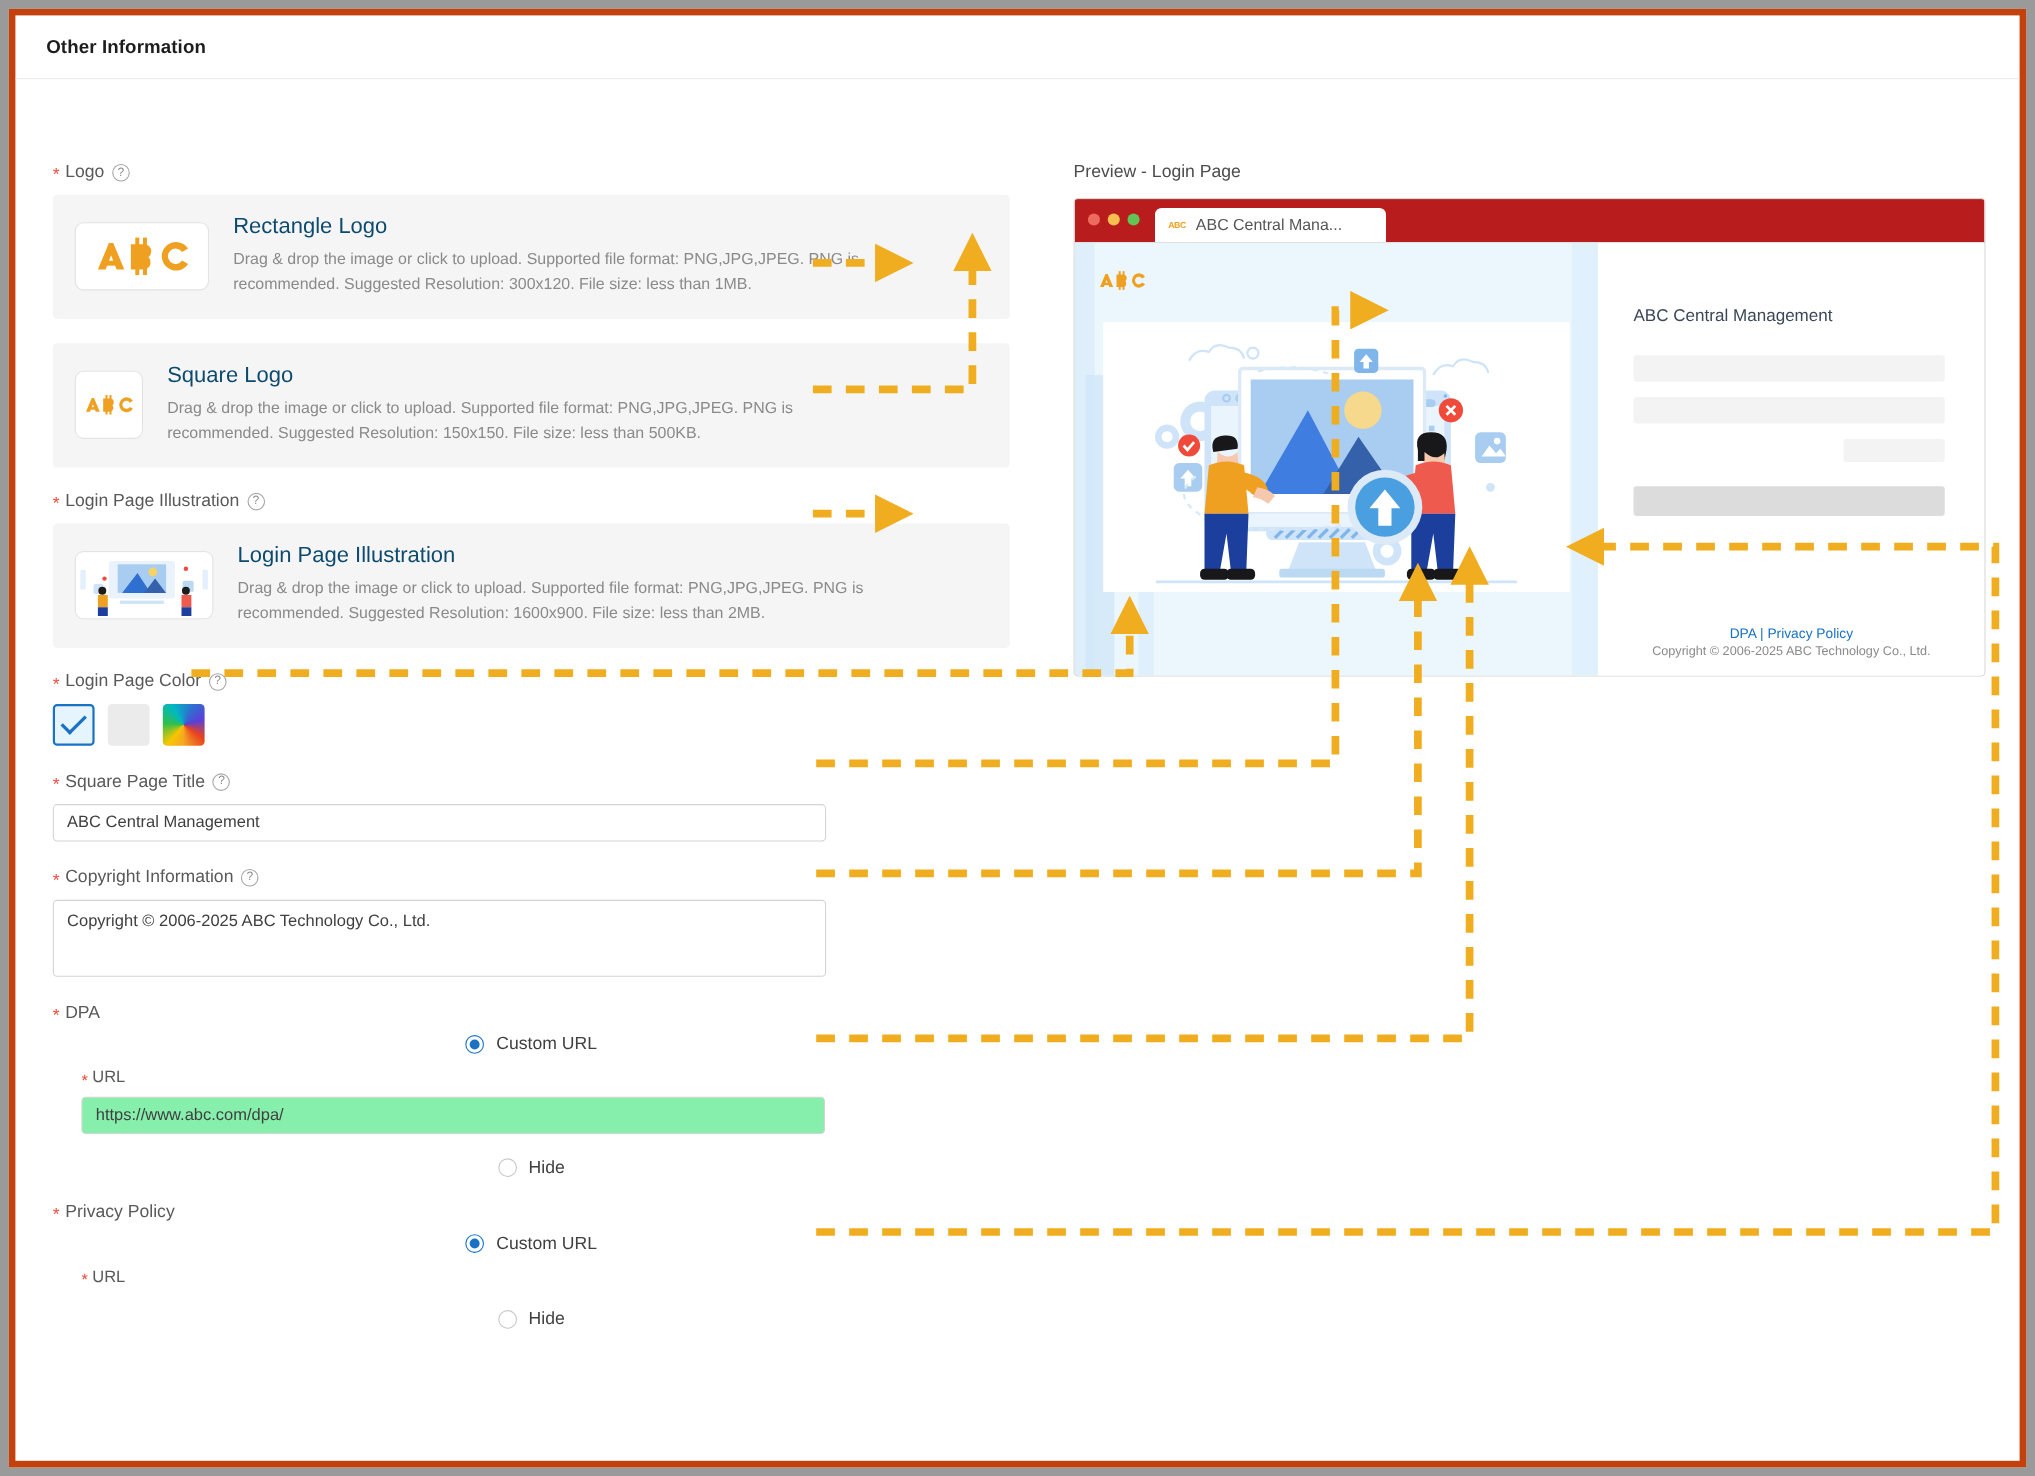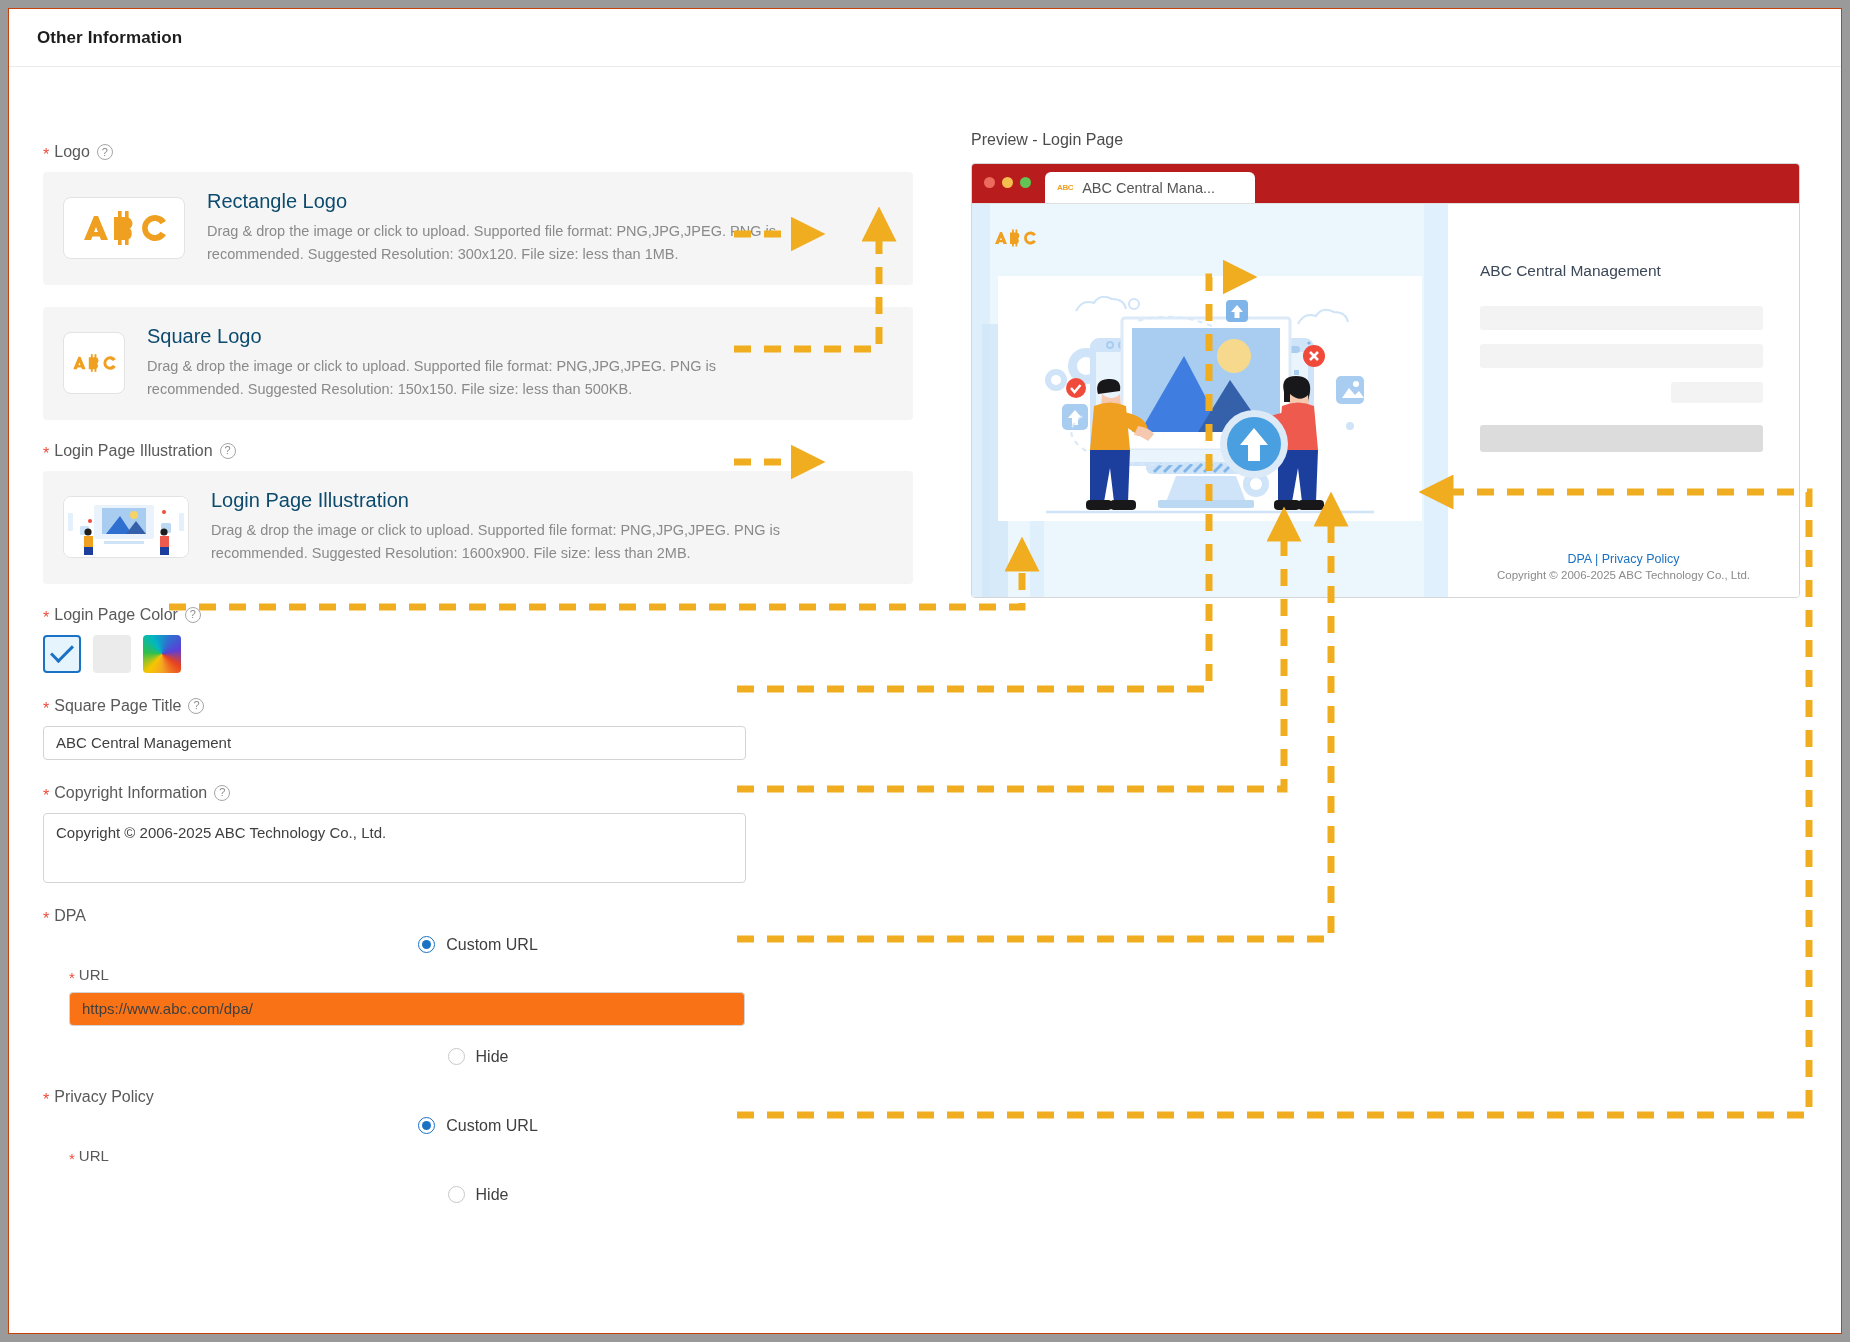--- a/index.html
+++ b/index.html
@@ -7,21 +7,21 @@
   body {
     width:1850px; height:1342px;
     background:#9a9a9a;
     font-family:"Liberation Sans", sans-serif;
     overflow:hidden;
   }
   .window {
     position:absolute; left:8px; top:8px;
     width:1834px; height:1326px;
     background:#ffffff;
-    border:1px solid #c2410c;
+    border:6px solid #c2410c;
     overflow:hidden;
   }
   
   .panel-header {
     height:58px;
     display:flex; align-items:center;
     padding-left:28px;
     border-bottom:1px solid #ececec;
   }
   .panel-title { font-size:17px; font-weight:bold; color:#1d1d1d; letter-spacing:.1px; }
@@ -88,41 +88,41 @@
     width:703px; height:70px;
     border:1px solid #d4d4d4; border-radius:4px;
     font-size:15px; color:#3f3f3f;
     padding:10px 12px; background:#fff;
     margin-bottom:24px;
   }
   .urlinput {
     width:676px; height:34px;
     border:1px solid #d4d4d4; border-radius:4px;
     font-size:15px; color:#3f3f3f;
-    padding:0 12px; background:#f97316;
+    padding:0 12px; background:#86efac;
     display:flex; align-items:center;text-align:center;
   }
 
   
   .radio-row { display:flex; align-items:center; margin-bottom:12px;justify-content:center; }
   .radio {
     width:17px; height:17px; border-radius:50%;
     border:1px solid #c8c8c8; background:#fff;
     flex:none; margin-right:11px;
     display:flex; align-items:center; justify-content:center;
   }
   .radio.on { border:1.5px solid #1a72c4; }
   .radio.on::after { content:""; width:9px; height:9px; border-radius:50%; background:#1a72c4; }
   .radio-lbl { font-size:16px; color:#3f3f3f; }
   .sub-block { margin-left:26px; }
   .sub-label { display:flex; align-items:center; font-size:15px; color:#595959; margin:10px 0 9px 0; }
   .sub-label .req { color:#ef4a3a; margin-right:4px; position:relative; top:3px; }
 
   
-  .prev-col { position:absolute; left:962px; top:64px; width:840px; }
+  .prev-col { position:absolute; left:962px; top:76px; width:840px; }
   .prev-head { font-size:16px; color:#4c4c4c; margin-bottom:14px; }
 
   .browser {
     width:829px; height:435px;
     border:1px solid #d6d6d6; border-radius:4px;
     overflow:hidden; background:#fff;
     position:relative;
   }
   .bar {
     height:40px; background:#b91c1c;

